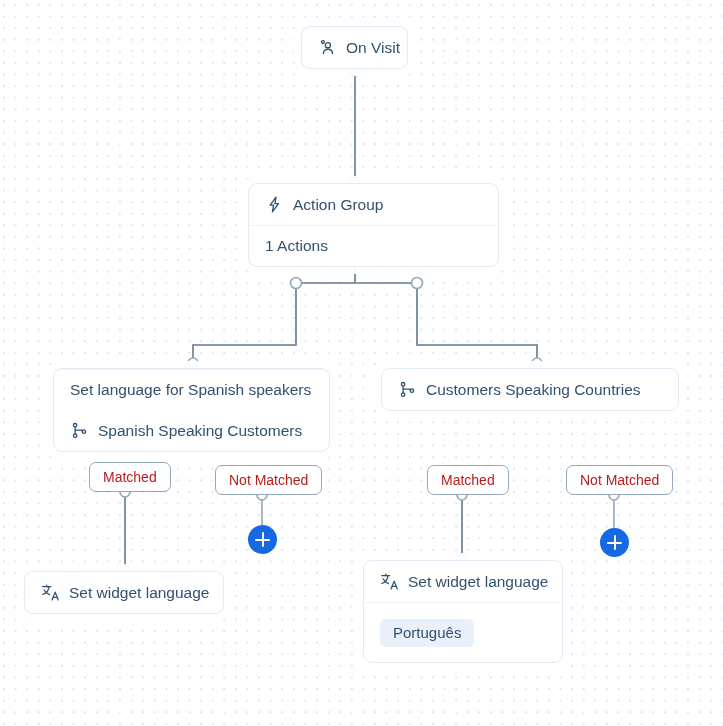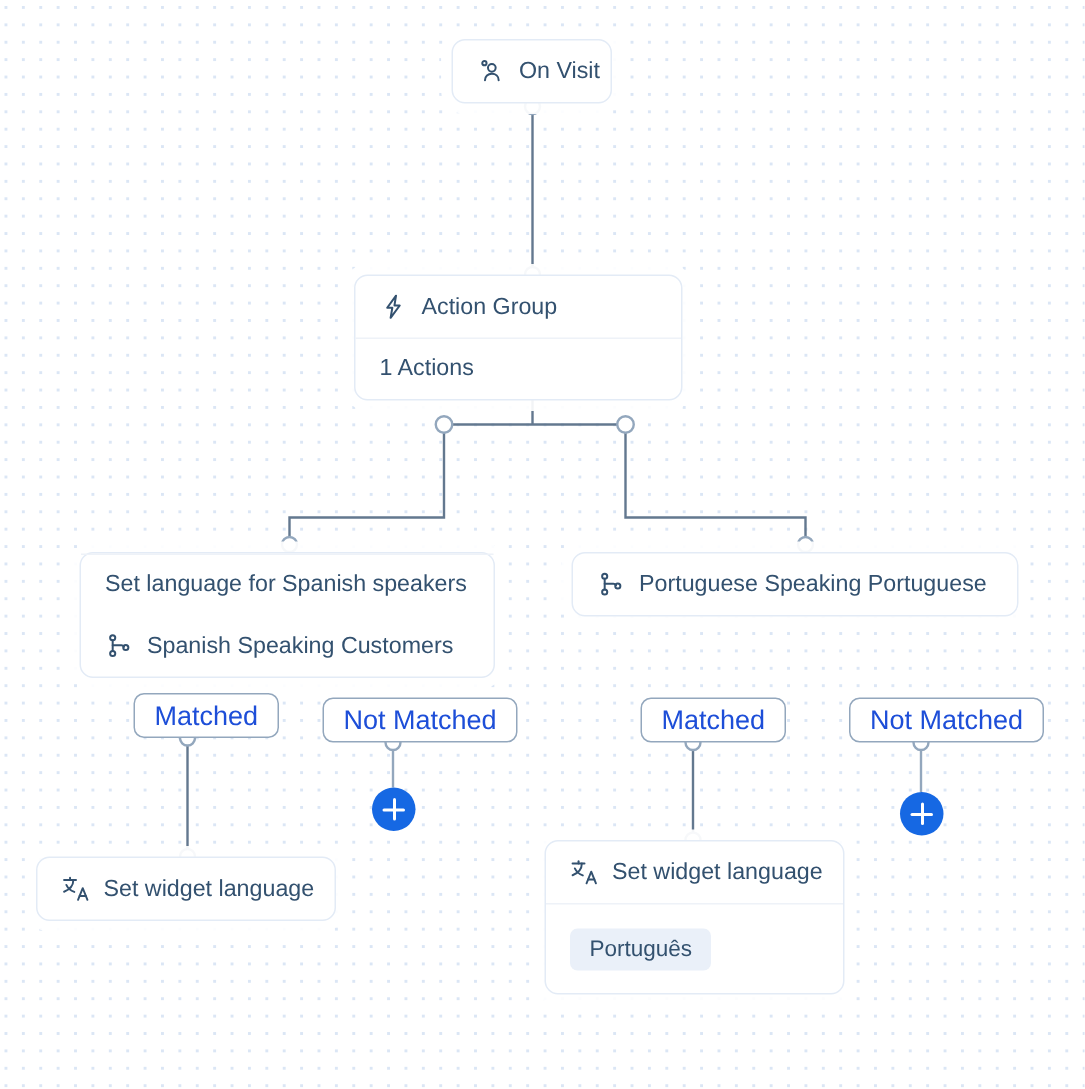--- a/index.html
+++ b/index.html
@@ -89,22 +89,22 @@
     position: absolute;
     display: flex;
     align-items: center;
     justify-content: center;
     height: 30px;
     padding: 0 13px;
     box-sizing: border-box;
     border: 1px solid #93a7bd;
     border-radius: 7px;
     background: #ffffff;
-    color: #1d4ed8;
-    font-size: 18px;
+    color: #b91c1c;
+    font-size: 14px;
     white-space: nowrap;
   }
 
   
   .plus {
     position: absolute;
     width: 29px;
     height: 29px;
     border-radius: 50%;
     background: #1668e3;
@@ -123,21 +123,21 @@
     left: 7px;  top: 13.5px;
     width: 15px; height: 2px;
   }
   .plus::after {
     top: 7px;  left: 13.5px;
     height: 15px; width: 2px;
   }
 
   
   #node-on-visit      { left: 301px; top: 26px;  width: 107px; text-align: right; }
-  #node-action-group  { left: 236px; top: 183px; width: 219px; }
+  #node-action-group  { left: 248px; top: 183px; width: 251px; }
   #node-branch-es     { left: 53px;  top: 368px; width: 277px; }
   #node-branch-pt     { left: 381px; top: 368px; width: 298px; }
   #node-widget-es     { left: 24px;  top: 571px; width: 200px; }
   #node-widget-pt     { left: 363px; top: 560px; width: 200px; }
 
   #pill-es-matched     { left: 89px;  top: 462px; }
   #pill-es-notmatched  { left: 215px; top: 465px; }
   #pill-pt-matched     { left: 427px; top: 465px; }
   #pill-pt-notmatched  { left: 566px; top: 465px; }
 
@@ -232,21 +232,21 @@
     <div class="node-row head">
       <span class="ico">
         <svg viewBox="0 0 20 20" width="19" height="19" fill="none" stroke="#33516f" stroke-width="1.4" stroke-linecap="round" stroke-linejoin="round">
           <circle cx="5.4" cy="4.4" r="1.8"></circle>
           <circle cx="5.4" cy="15.4" r="1.8"></circle>
           <circle cx="14.6" cy="11.2" r="1.8"></circle>
           <path d="M5.4 6.2v7.4"></path>
           <path d="M5.4 9.6h6.1c.9 0 1.5.5 1.9 1.1"></path>
         </svg>
       </span>
-      <span>Portuguese Speaking Portuguese</span>
+      <span>Customers Speaking Countries</span>
     </div>
   </div>
 
   <div class="node" id="node-widget-es">
     <div class="node-row head">
       <span class="ico">
         <svg viewBox="0 0 20 20" width="19" height="19" fill="none" stroke="#33516f" stroke-width="1.35" stroke-linecap="round" stroke-linejoin="round">
           <path d="M1.8 3.9h8.4"></path>
           <path d="M6 2.2v1.7"></path>
           <path d="M8.3 3.9c0 3.6-2.5 6.7-6.5 8.2"></path>

